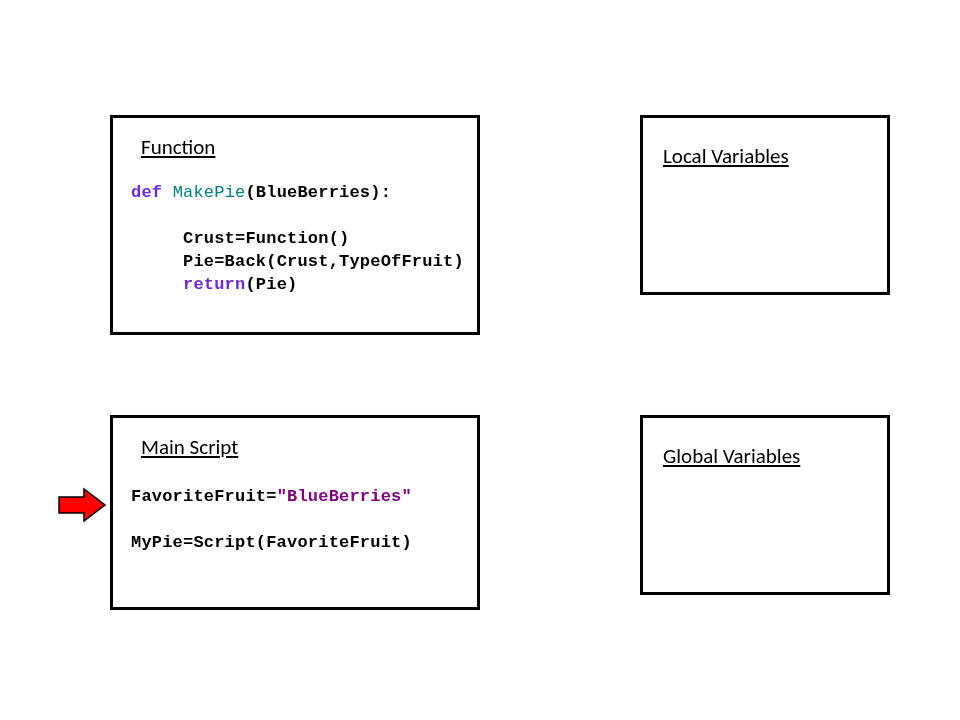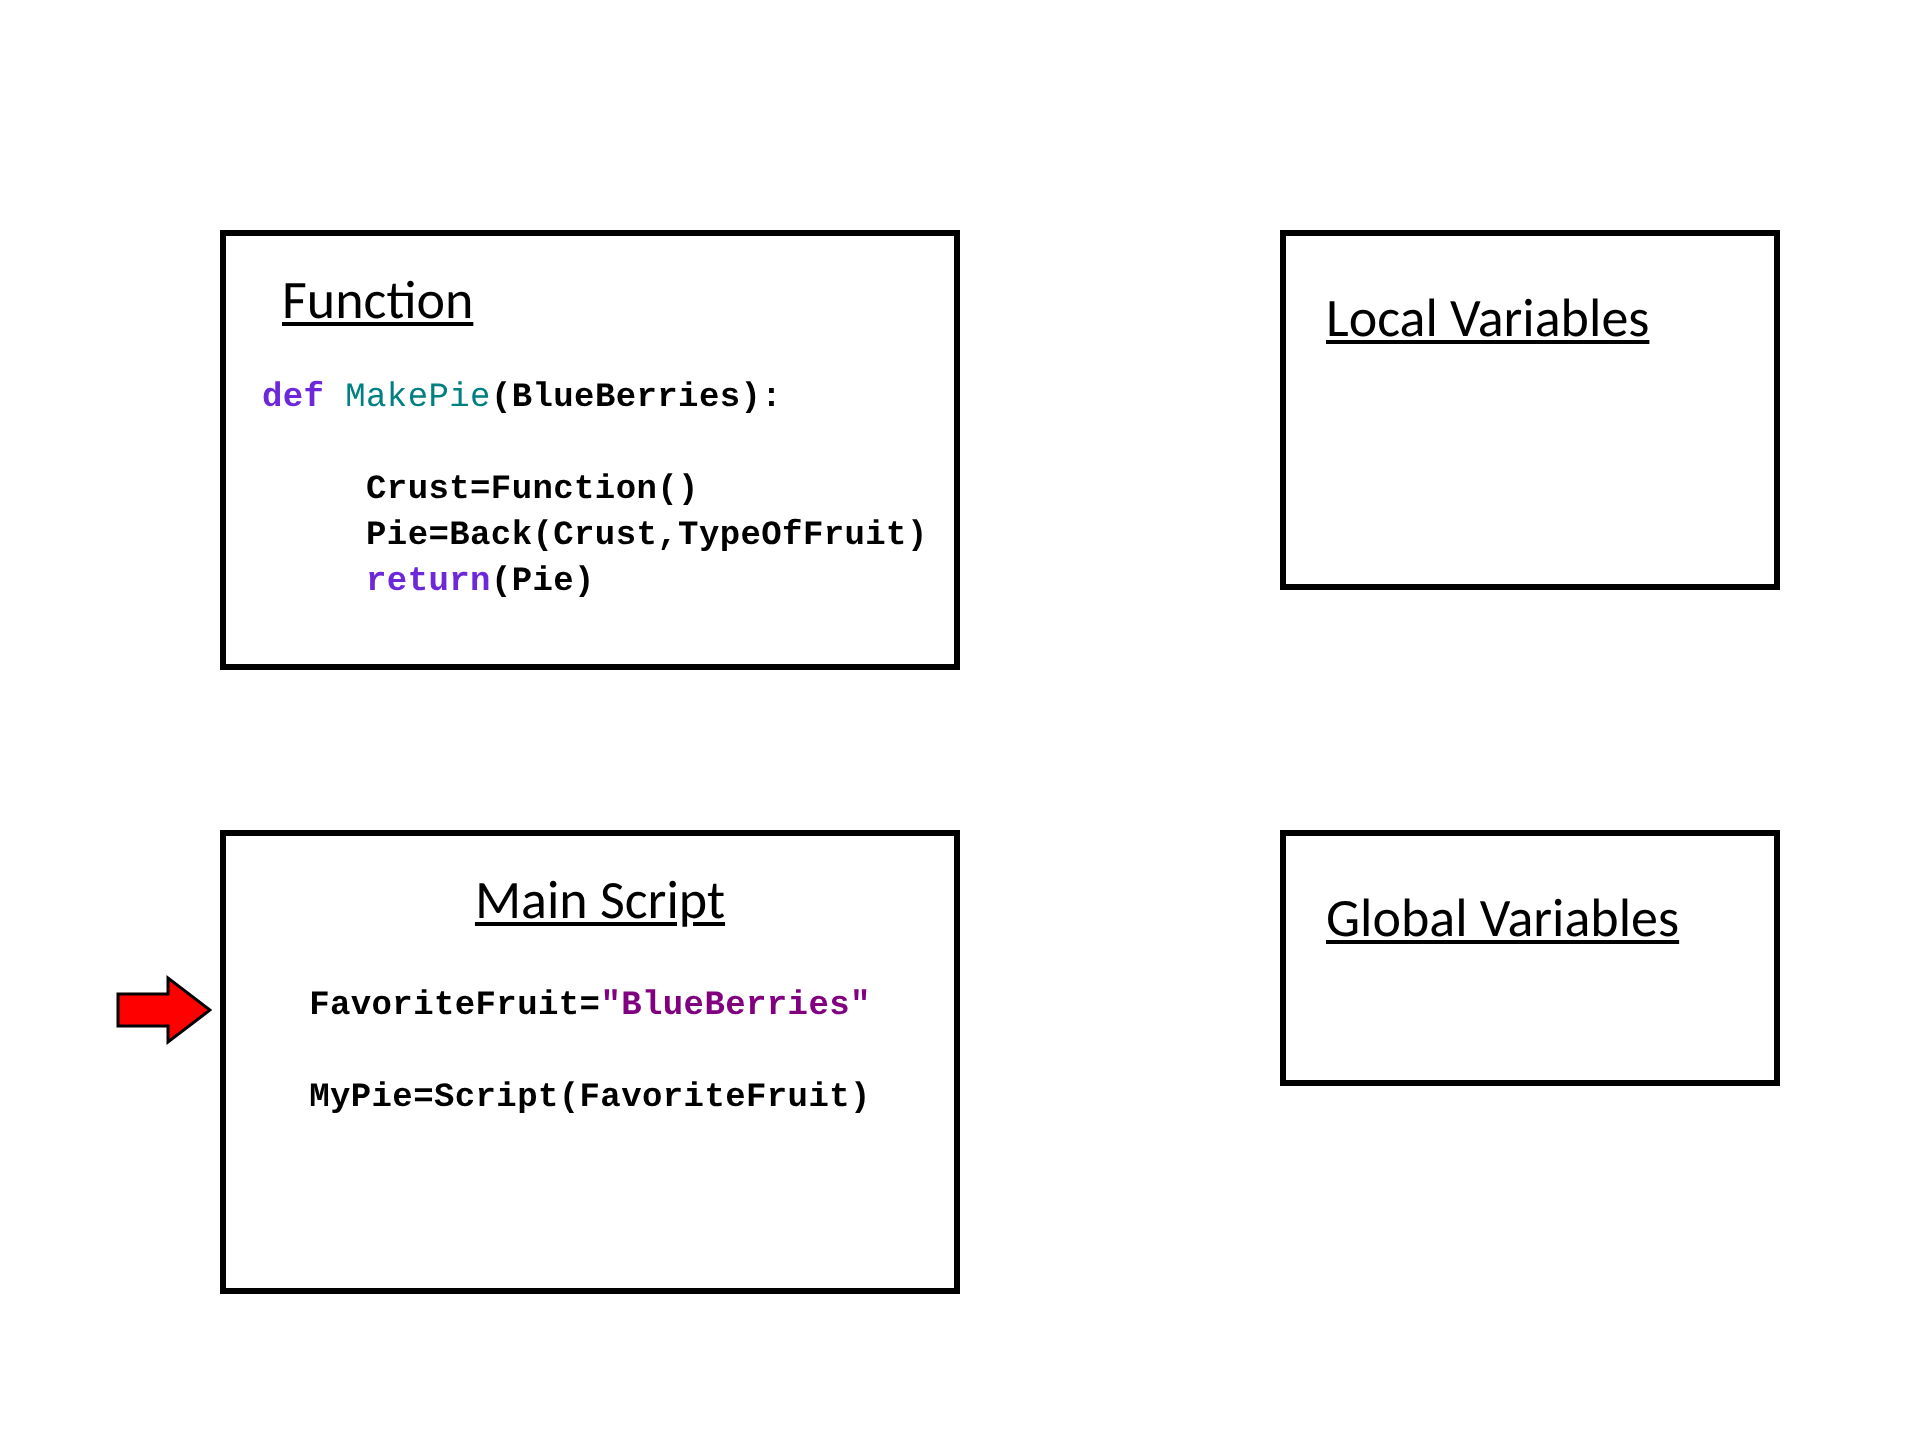--- a/index.html
+++ b/index.html
@@ -21,40 +21,39 @@
     left: 110px;
     top: 115px;
     width: 370px;
     height: 220px;
     padding: 14px 18px;
   }
   .mainscript-box {
     left: 110px;
     top: 415px;
     width: 370px;
-    height: 232px;
+    height: 195px;
     padding: 14px 18px;
-    text-align: center;
   }
   .localvars-box {
     left: 640px;
     top: 115px;
     width: 250px;
     height: 180px;
     padding: 10px 14px;
   }
   .globalvars-box {
     left: 640px;
     top: 415px;
     width: 250px;
-    height: 128px;
+    height: 180px;
     padding: 10px 14px;
   }
   .box-title {
-    font-size: 27px;
+    font-size: 21px;
     text-decoration: underline;
     color: #000;
     margin-left: 10px;
     margin-top: 2px;
   }
   .localvars-box .box-title,
   .globalvars-box .box-title {
     margin-left: 6px;
     margin-top: 15px;
   }

